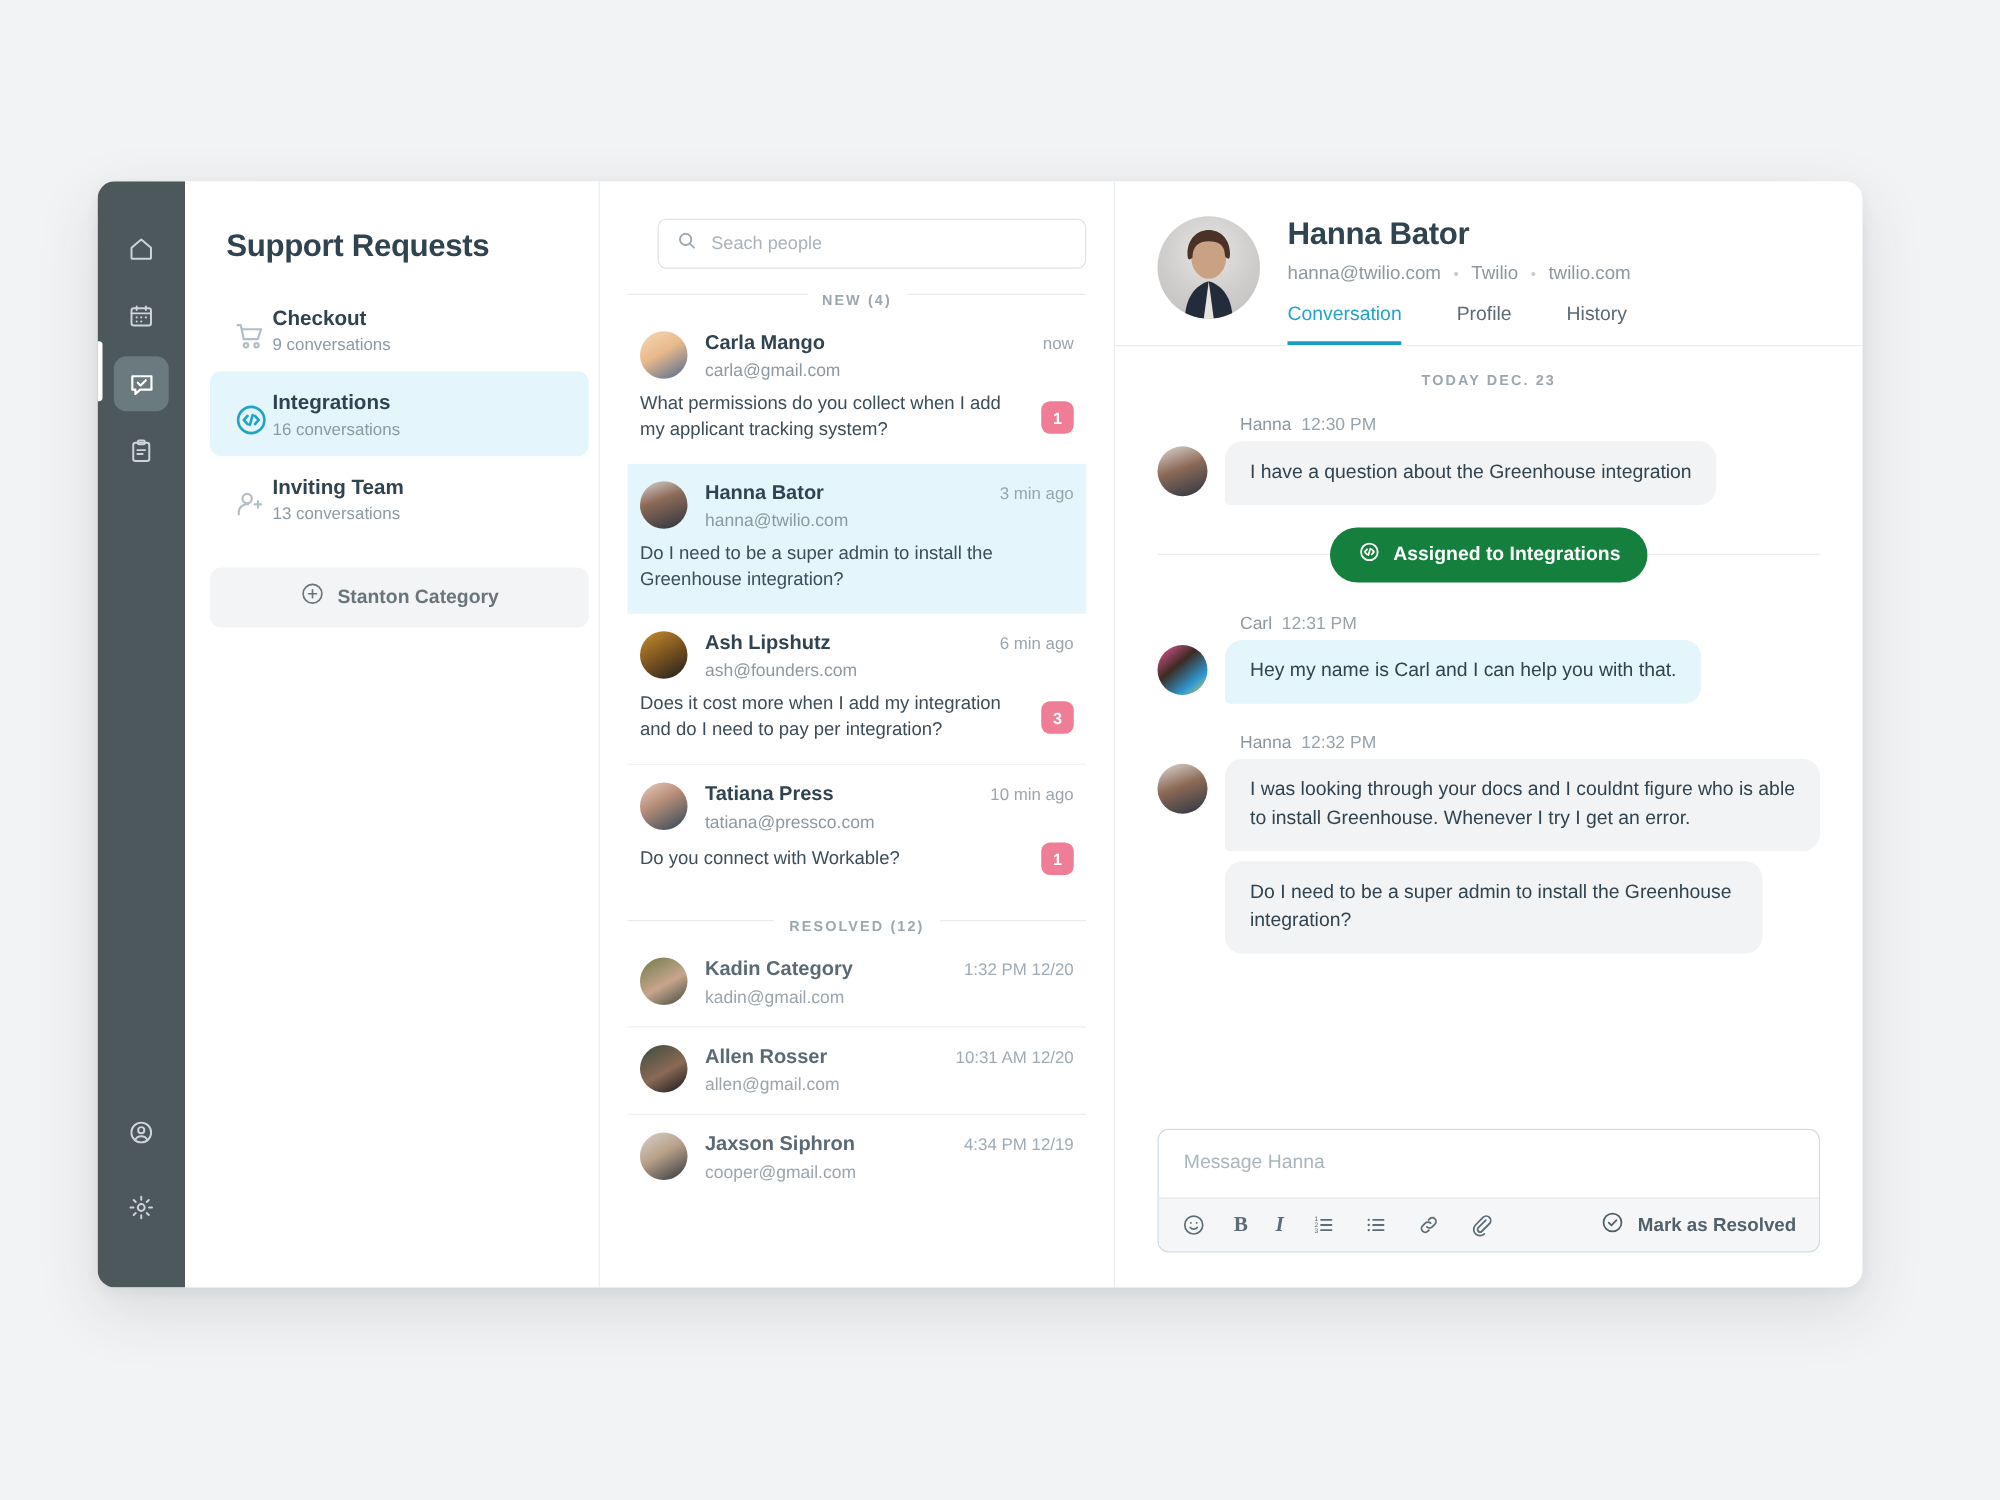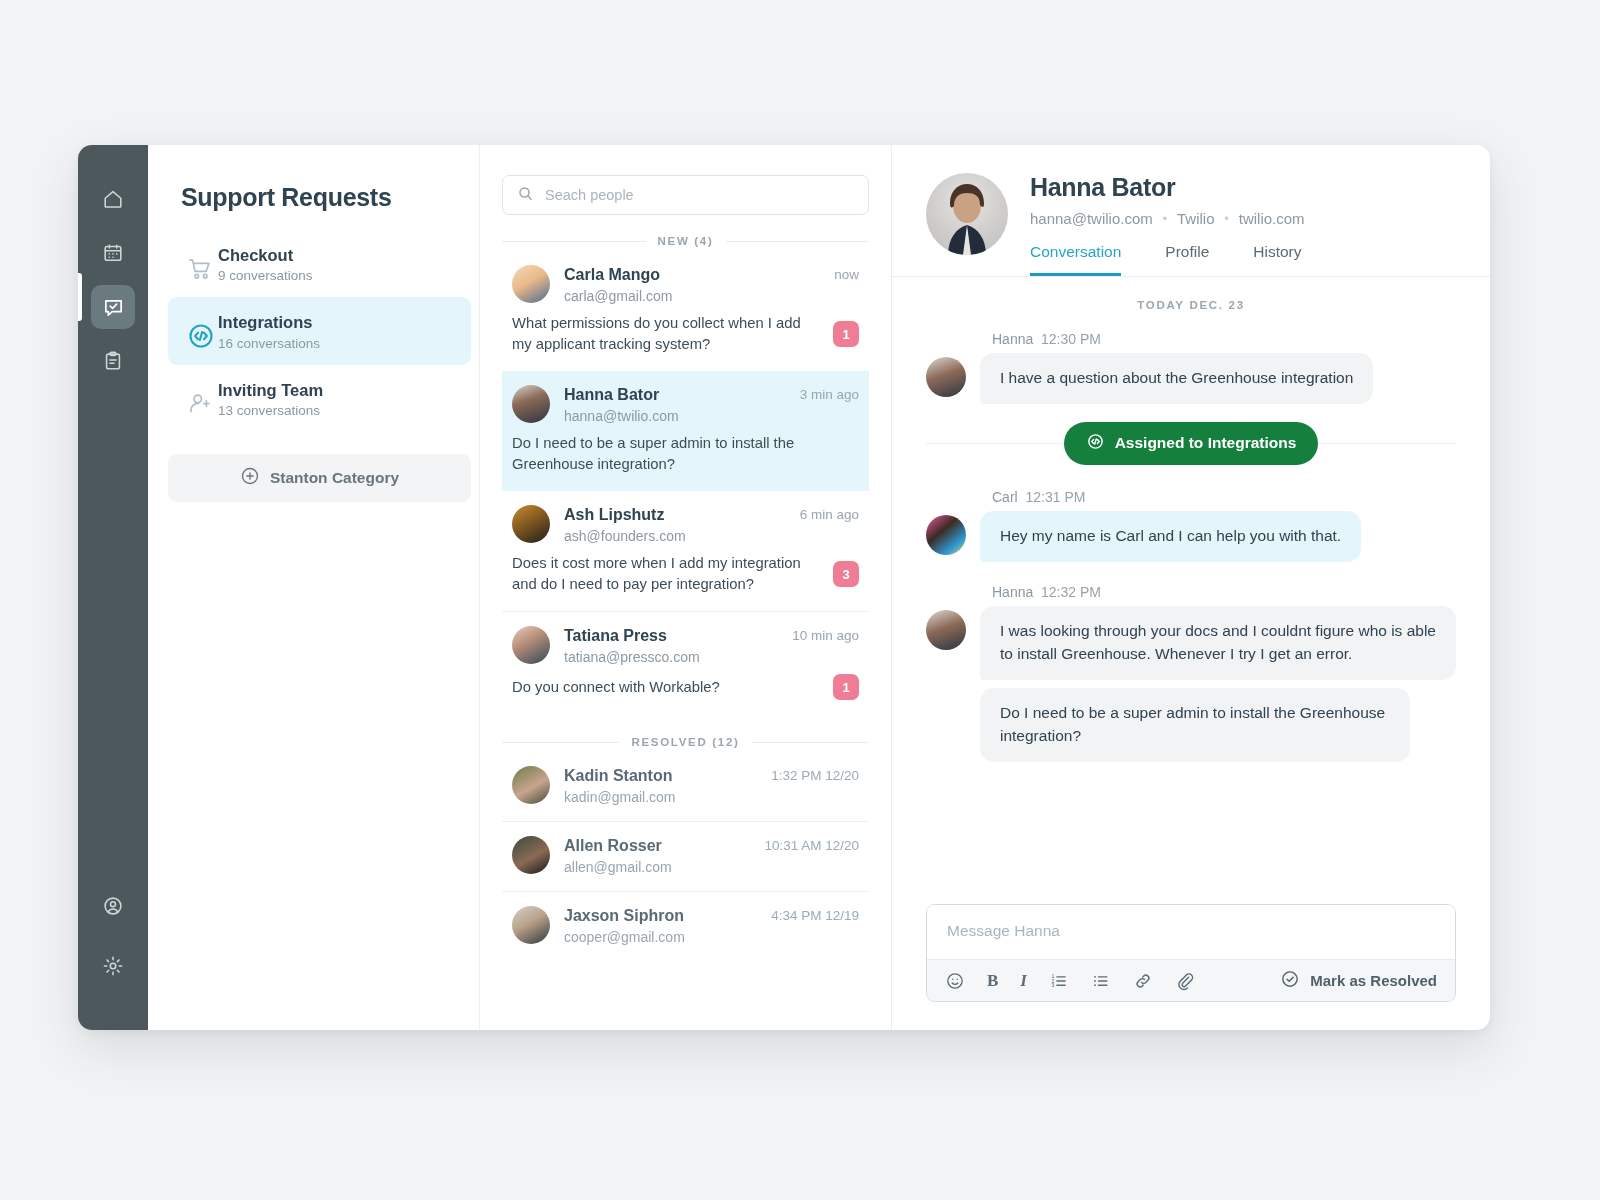--- a/index.html
+++ b/index.html
@@ -94,30 +94,31 @@
     overflow: hidden;
   }
   .search-box {
     height: 40px;
     border: 1px solid #dfe4e8;
     border-radius: 7px;
     display:flex; align-items:center;
     gap: 11px; padding: 0 14px;
     color:#9fa9b2;
     flex: 0 0 auto;
+    margin-left: 24px;
   }
   .search-box input {
     border:0; outline:0; background:transparent;
     font-family:inherit; font-size:14.5px; color:#4a5963;
     width:100%;
   }
   .search-box input::placeholder { color:#aab3bb; }
 
   .divider-label {
-    display:flex; align-items:center; gap:12px;
+    display:flex; gap:12px;
     margin: 20px 0 4px 0;
     color:#9aa7b0; font-size:11.5px; font-weight:700; letter-spacing:1.7px;
   }
   .divider-label::before, .divider-label::after {
     content:""; flex:1 1 auto; height:1px; background:#e9ecef;
   }
 
   .conv {
     padding: 14px 10px 16px 10px;
     border-radius: 9px;
@@ -462,21 +463,21 @@
     </div>
 
     <div class="divider-label">
       <span>RESOLVED (12)</span>
     </div>
 
     <div class="conv resolved">
       <div class="conv-top">
         <div class="avatar" style="background:linear-gradient(150deg,#6e7b4a 0%,#c8a58d 55%,#3f4a3a 100%)"></div>
         <div class="conv-id">
-          <div class="conv-name">Kadin Stanton</div>
+          <div class="conv-name">Kadin Category</div>
           <div class="conv-mail">kadin@gmail.com</div>
         </div>
         <div class="conv-time">1:32 PM  12/20</div>
       </div>
     </div>
 
     <div class="conv resolved">
       <div class="conv-top">
         <div class="avatar" style="background:linear-gradient(150deg,#3b4a3c 0%,#8a6a55 55%,#14161a 100%)"></div>
         <div class="conv-id">

